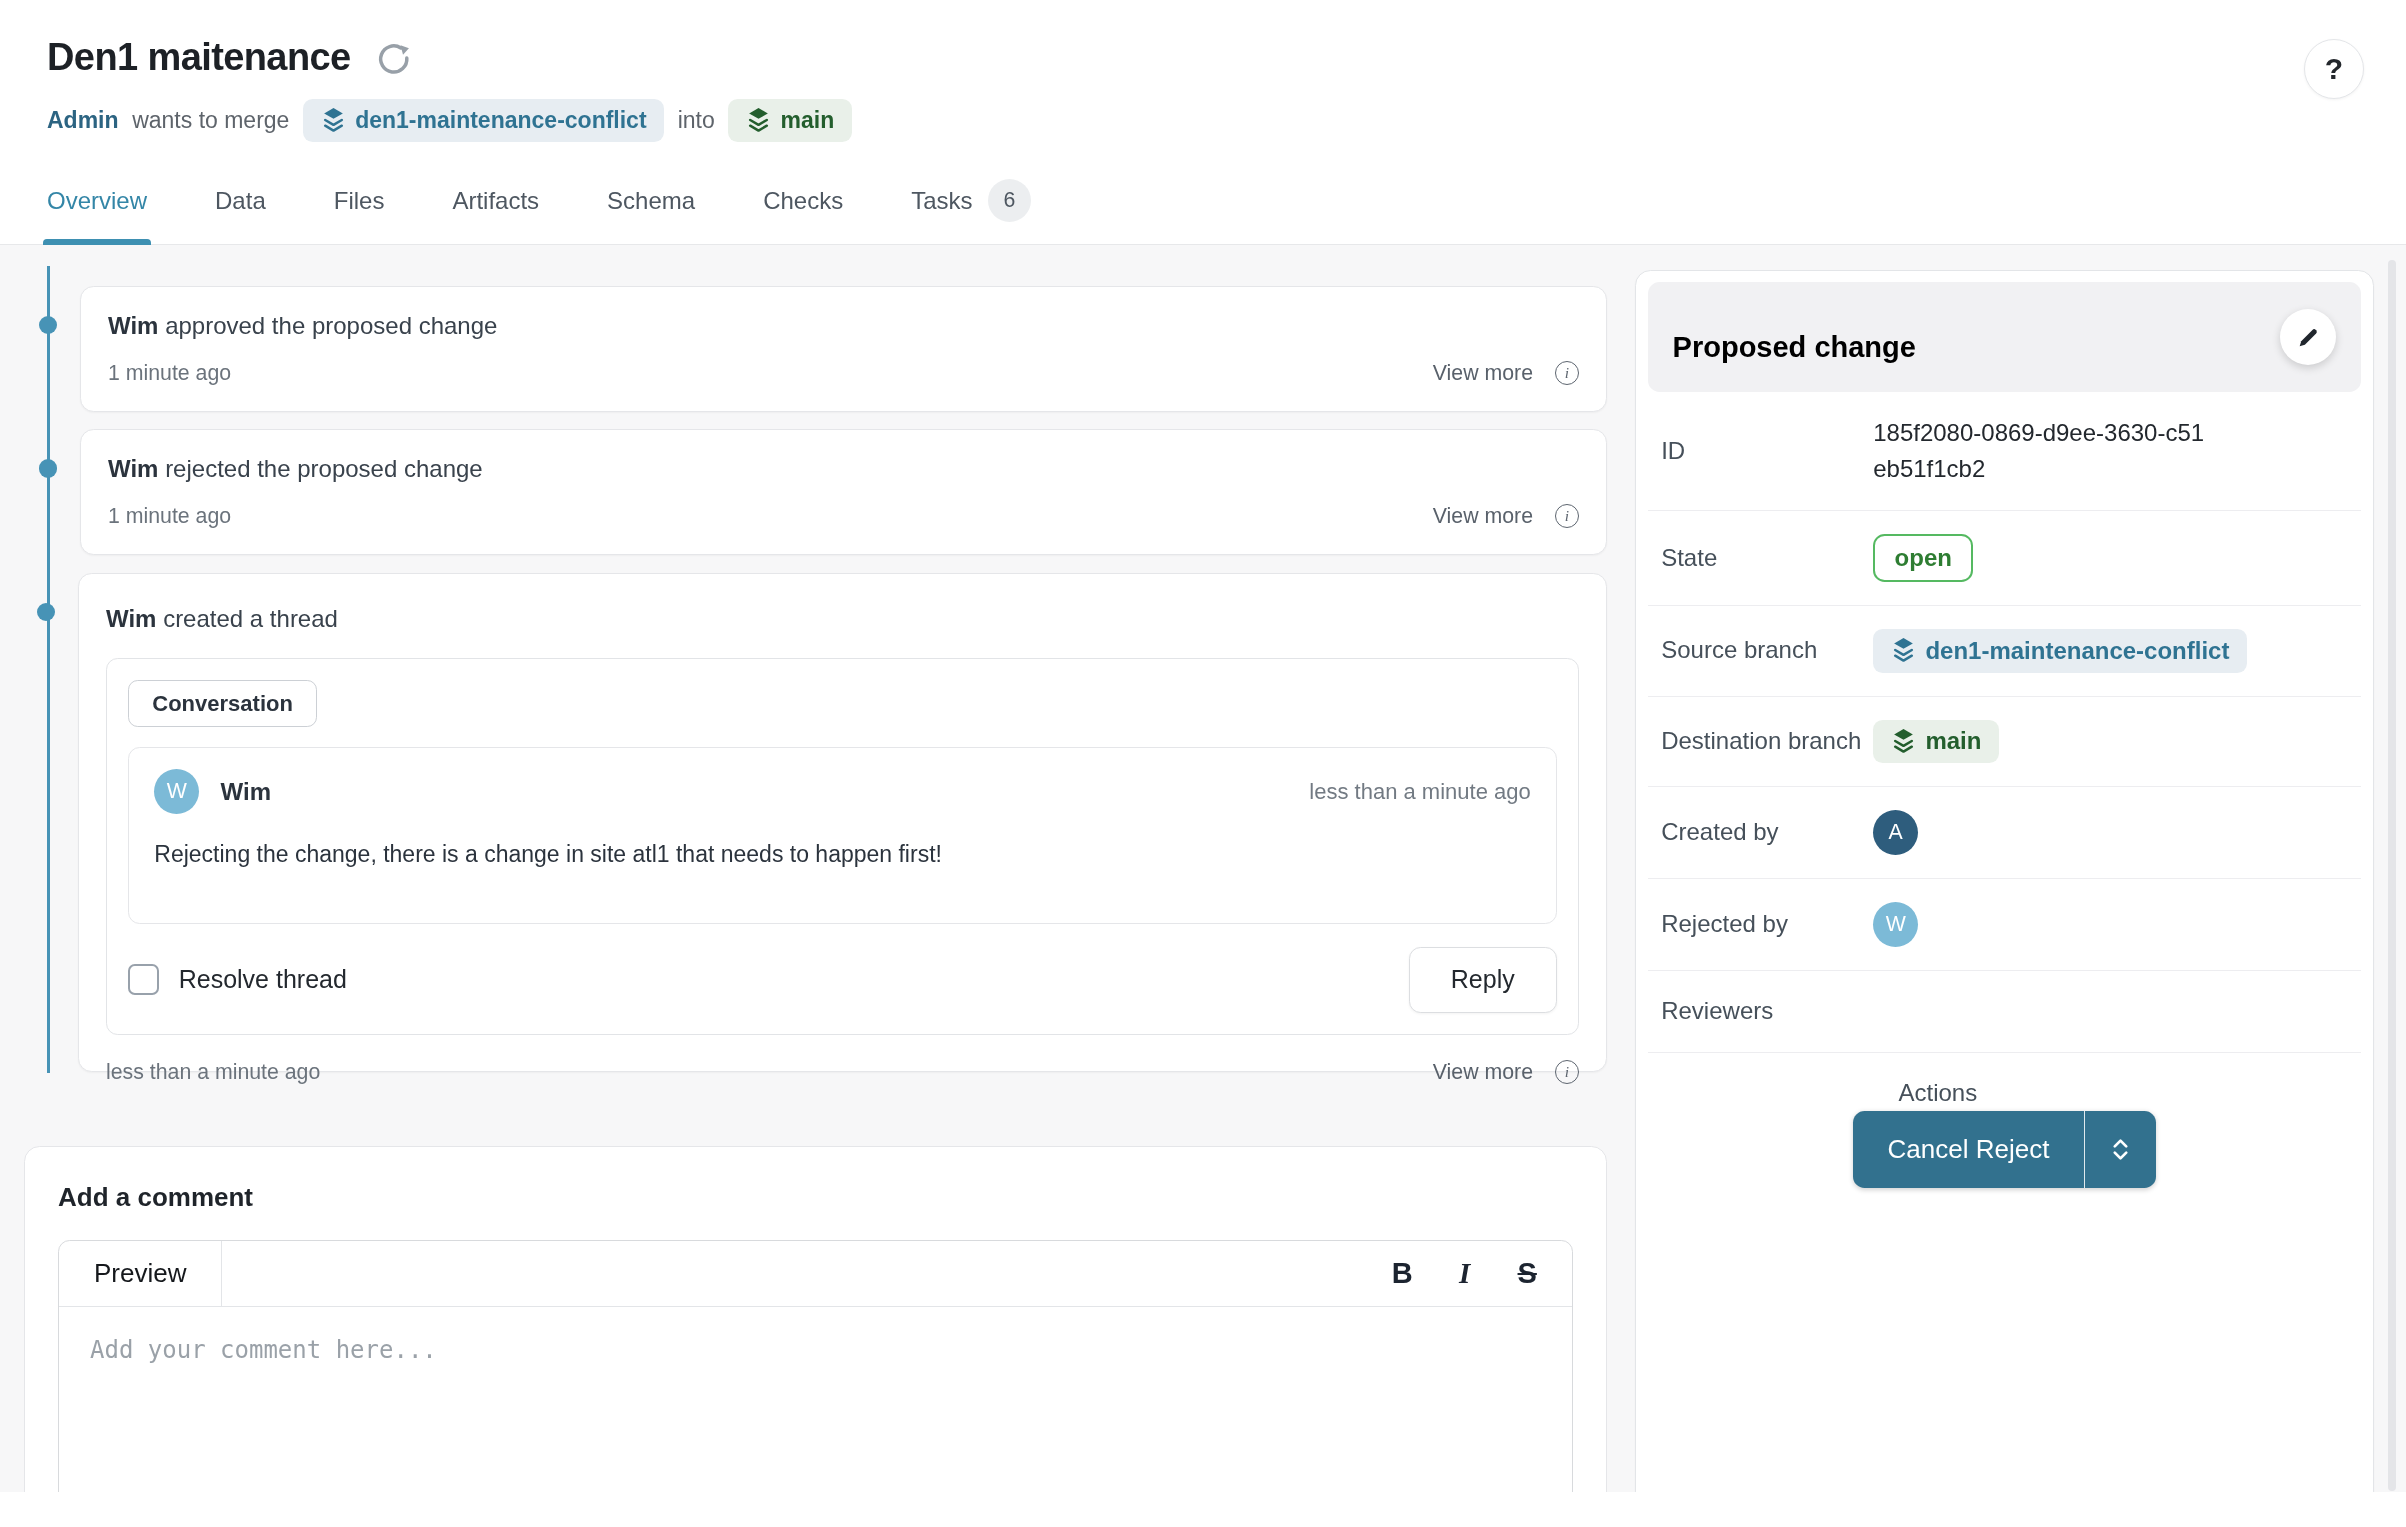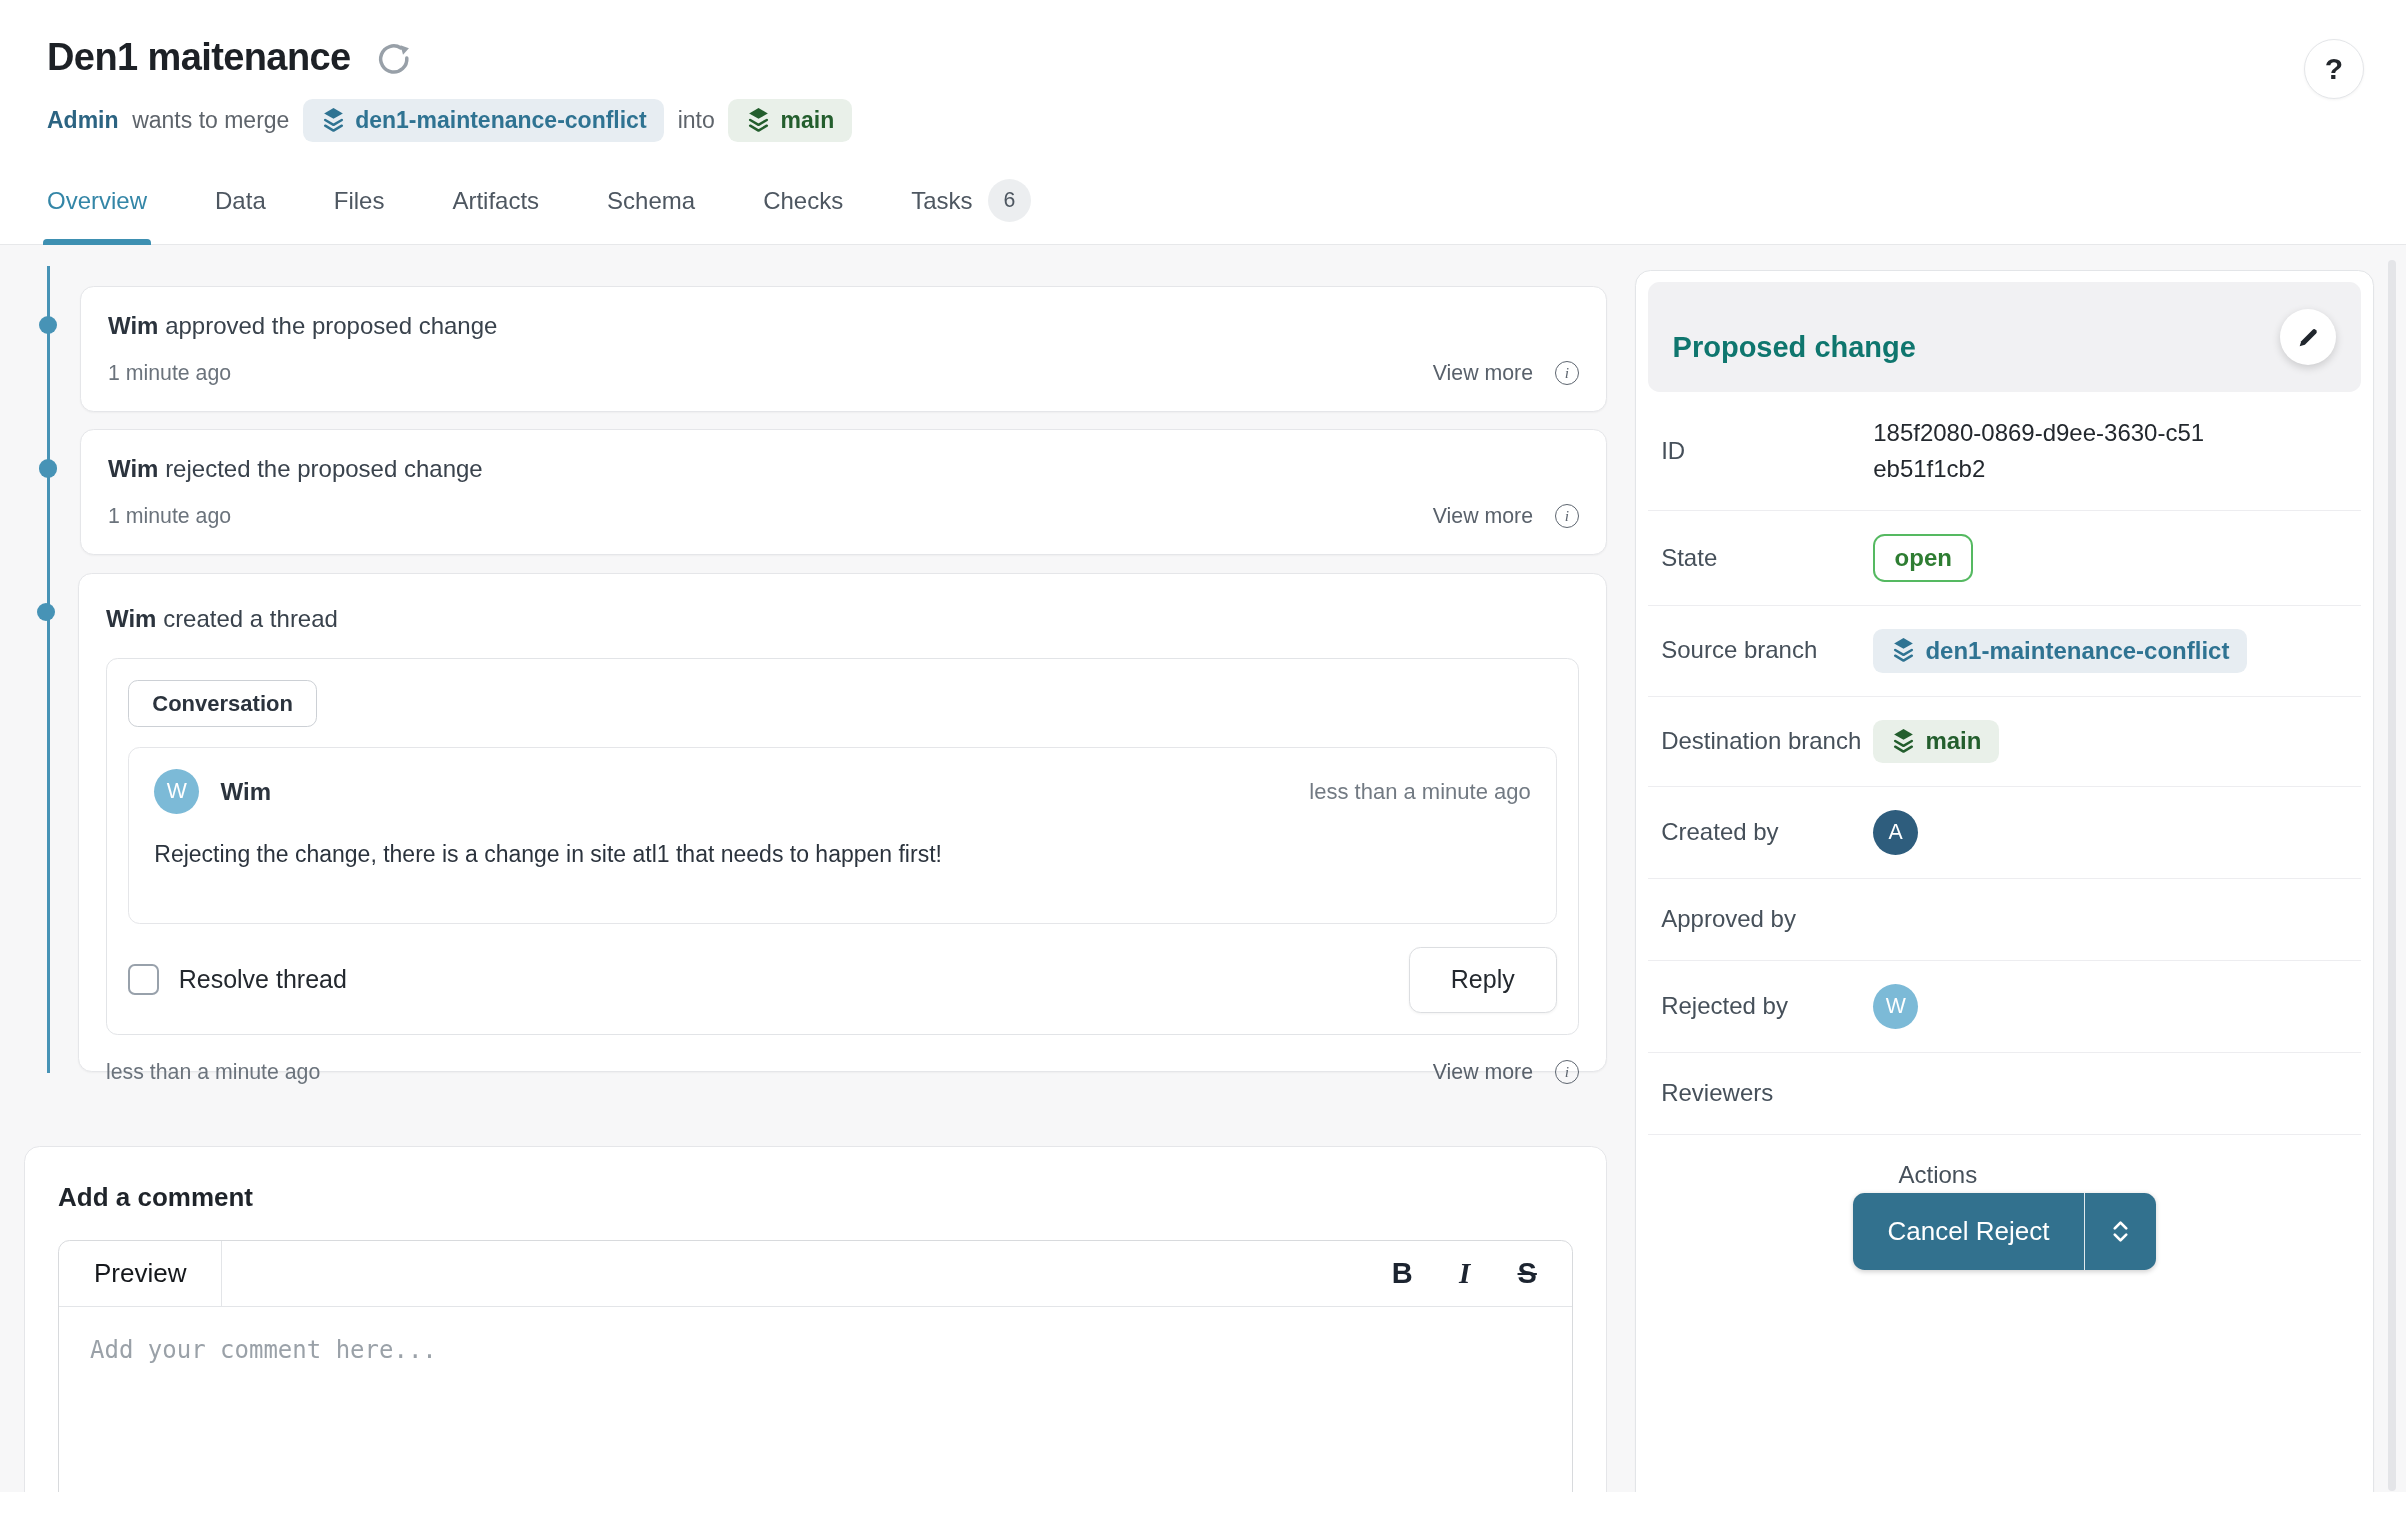--- a/index.html
+++ b/index.html
@@ -87,21 +87,21 @@
   .tb-strike { text-decoration:line-through; }
   .comment-input { width:100%; height:320px; border:none; outline:none; resize:none; padding:29px 31px; display:block;
     font-family:"DejaVu Sans Mono", monospace; font-size:24px; color:#3a424b; }
   .comment-input::placeholder { color:#9aa1a8; }
 
   
   .right-col { margin-left:0; width:739px; padding-top:25px; }
   .panel { background:#fff; border:1.9px solid #e3e5e8; border-radius:15.5px; padding:11.6px; height:1378px;
     box-shadow:0 1px 1.9px rgba(0,0,0,0.04); }
   .panel-head { background:#f1f1f3; border-radius:11.6px; padding:27px 25px; display:flex; align-items:center; }
-  .panel-title { font-size:29px; font-weight:700; color:#0f766e;margin-top:20px; }
+  .panel-title { font-size:29px; font-weight:700; color:#000000;margin-top:20px; }
   .edit-btn { margin-left:auto; width:56px; height:56px; border-radius:50%; background:#fff; border:none;
     box-shadow:0 2.9px 8.7px rgba(0,0,0,0.16); display:flex; align-items:center; justify-content:center; cursor:pointer; }
   .prow { display:flex; align-items:center; padding:23px 13.6px; border-bottom:1.9px solid #ededf0; font-size:24px; min-height:76px; }
   .prow.last { border-bottom:none;flex-direction:column; }
   .plabel { width:212px; flex:0 0 auto; color:#46505a; line-height:1.45; }
   .pvalue { color:#23282e; line-height:1.5; }
   .id-value { max-width:335px; word-break:break-all; }
   .state-badge { border:2.9px solid #55b961; color:#2e7d32; font-weight:700; font-size:24px; border-radius:11.6px;
     padding:7.8px 19.4px; background:#fff; display:inline-block; }
   .split-btn { display:flex; background:#32718e; border-radius:11.6px; color:#fff; overflow:hidden;
@@ -311,23 +311,20 @@
           </span>
           <span>main</span>
         </span>
       </div>
 
       <div class="prow">
         <span class="plabel">Created by</span>
         <span class="avatar av-a">A</span>
       </div>
 
-      <div class="prow">
-        <span class="plabel">Approved by</span>
-      </div>
 
       <div class="prow">
         <span class="plabel">Rejected by</span>
         <span class="avatar av-w">W</span>
       </div>
 
       <div class="prow">
         <span class="plabel">Reviewers</span>
       </div>
 

